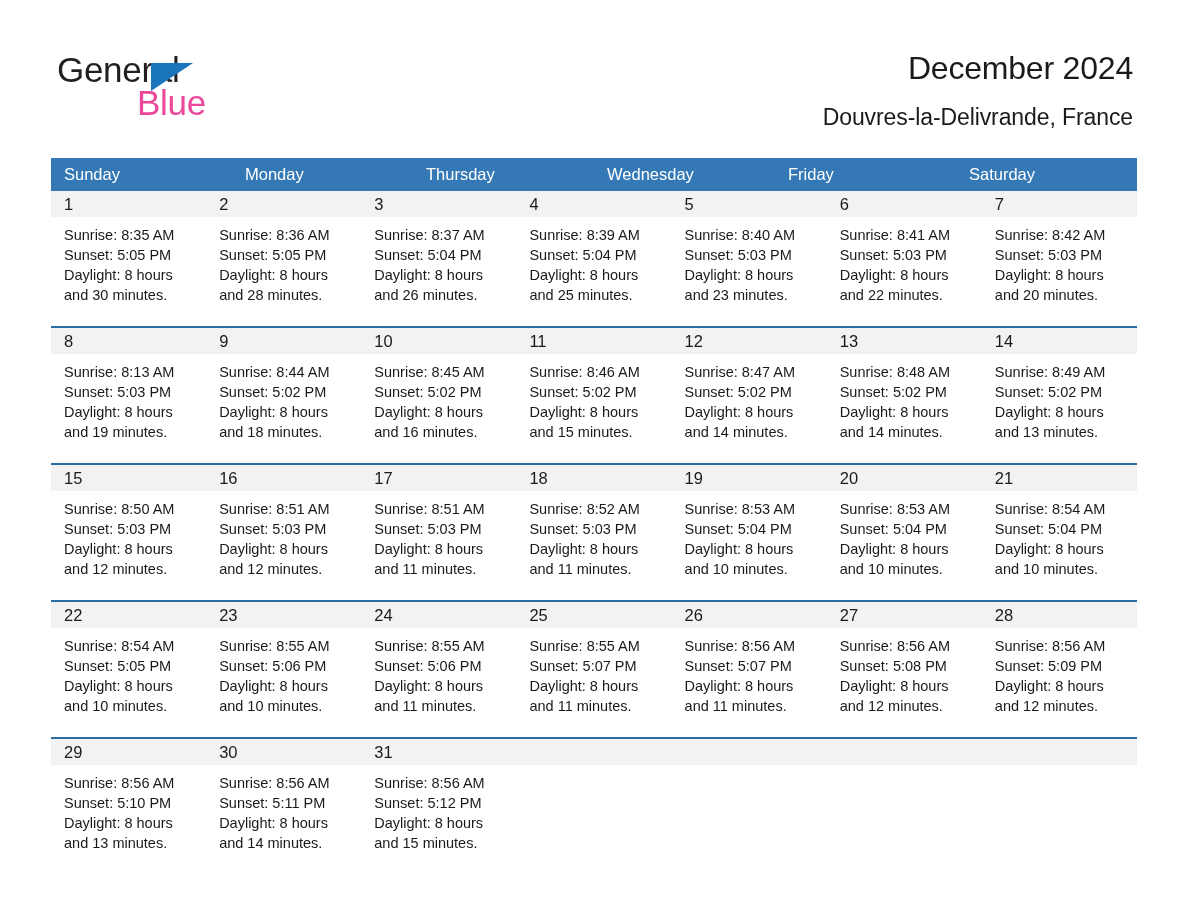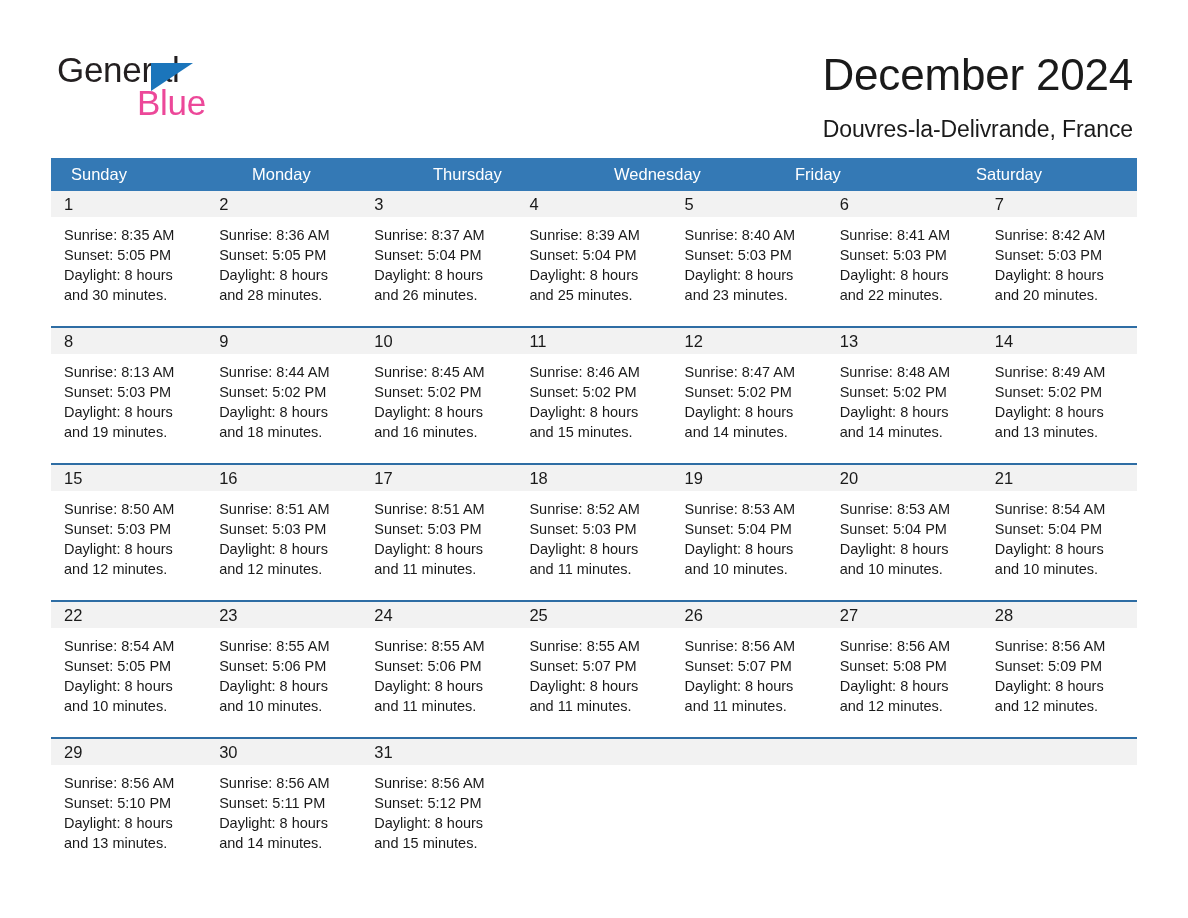--- a/index.html
+++ b/index.html
@@ -65,21 +65,21 @@
     line-height: 1;
   }
 
   .title-block {
     position: absolute;
     right: 55px;
     top: 52px;
     text-align: right;
   }
   .month-title {
-    font-size: 44px;
+    font-size: 32px;
     font-weight: normal;
     color: #1a1a1a;
     line-height: 1.05;
     white-space: nowrap;
     letter-spacing: -0.2px;
   }
   .location {
     margin-top: 18px;
     font-size: 23px;
     color: #1a1a1a;
@@ -98,21 +98,21 @@
     display: flex;
     width: 100%;
     background: #3479b5;
     height: 33px;
   }
   .dow-cell {
     flex: 1 1 0;
     color: #ffffff;
     font-size: 16.5px;
     line-height: 33px;
-    padding-left: 20px;
+    padding-left: 13px;
     box-sizing: border-box;
     white-space: nowrap;
   }
 
   .week {
     display: flex;
     width: 100%;
     border-top: 2px solid #2e6da4;
     box-sizing: border-box;
   }

